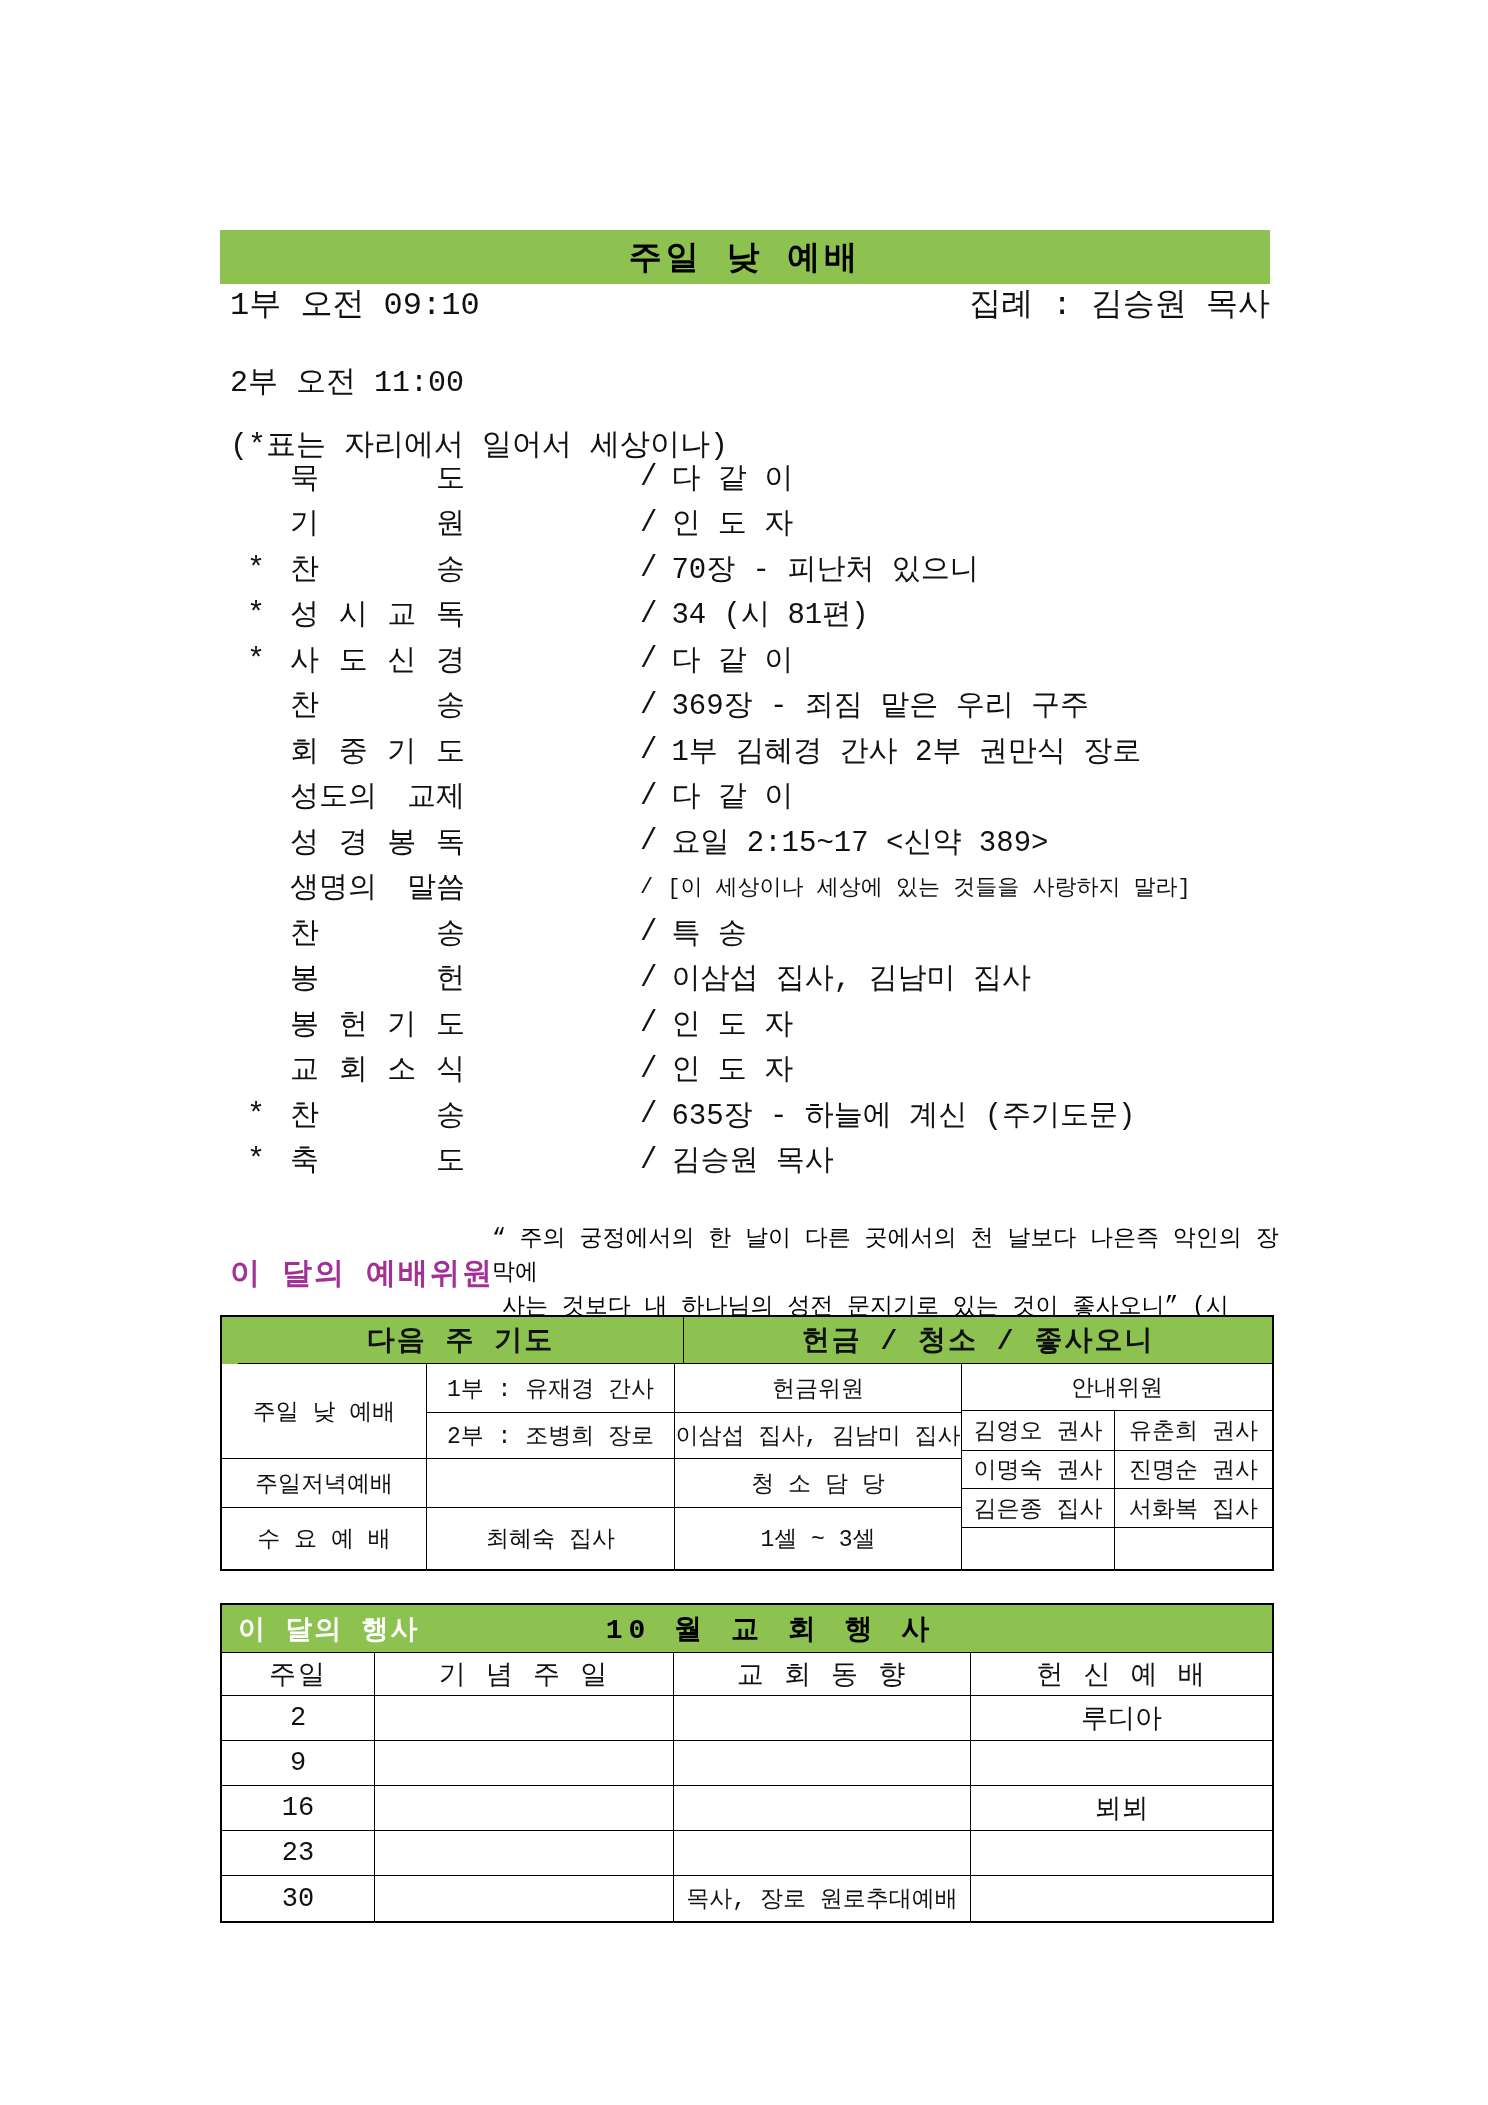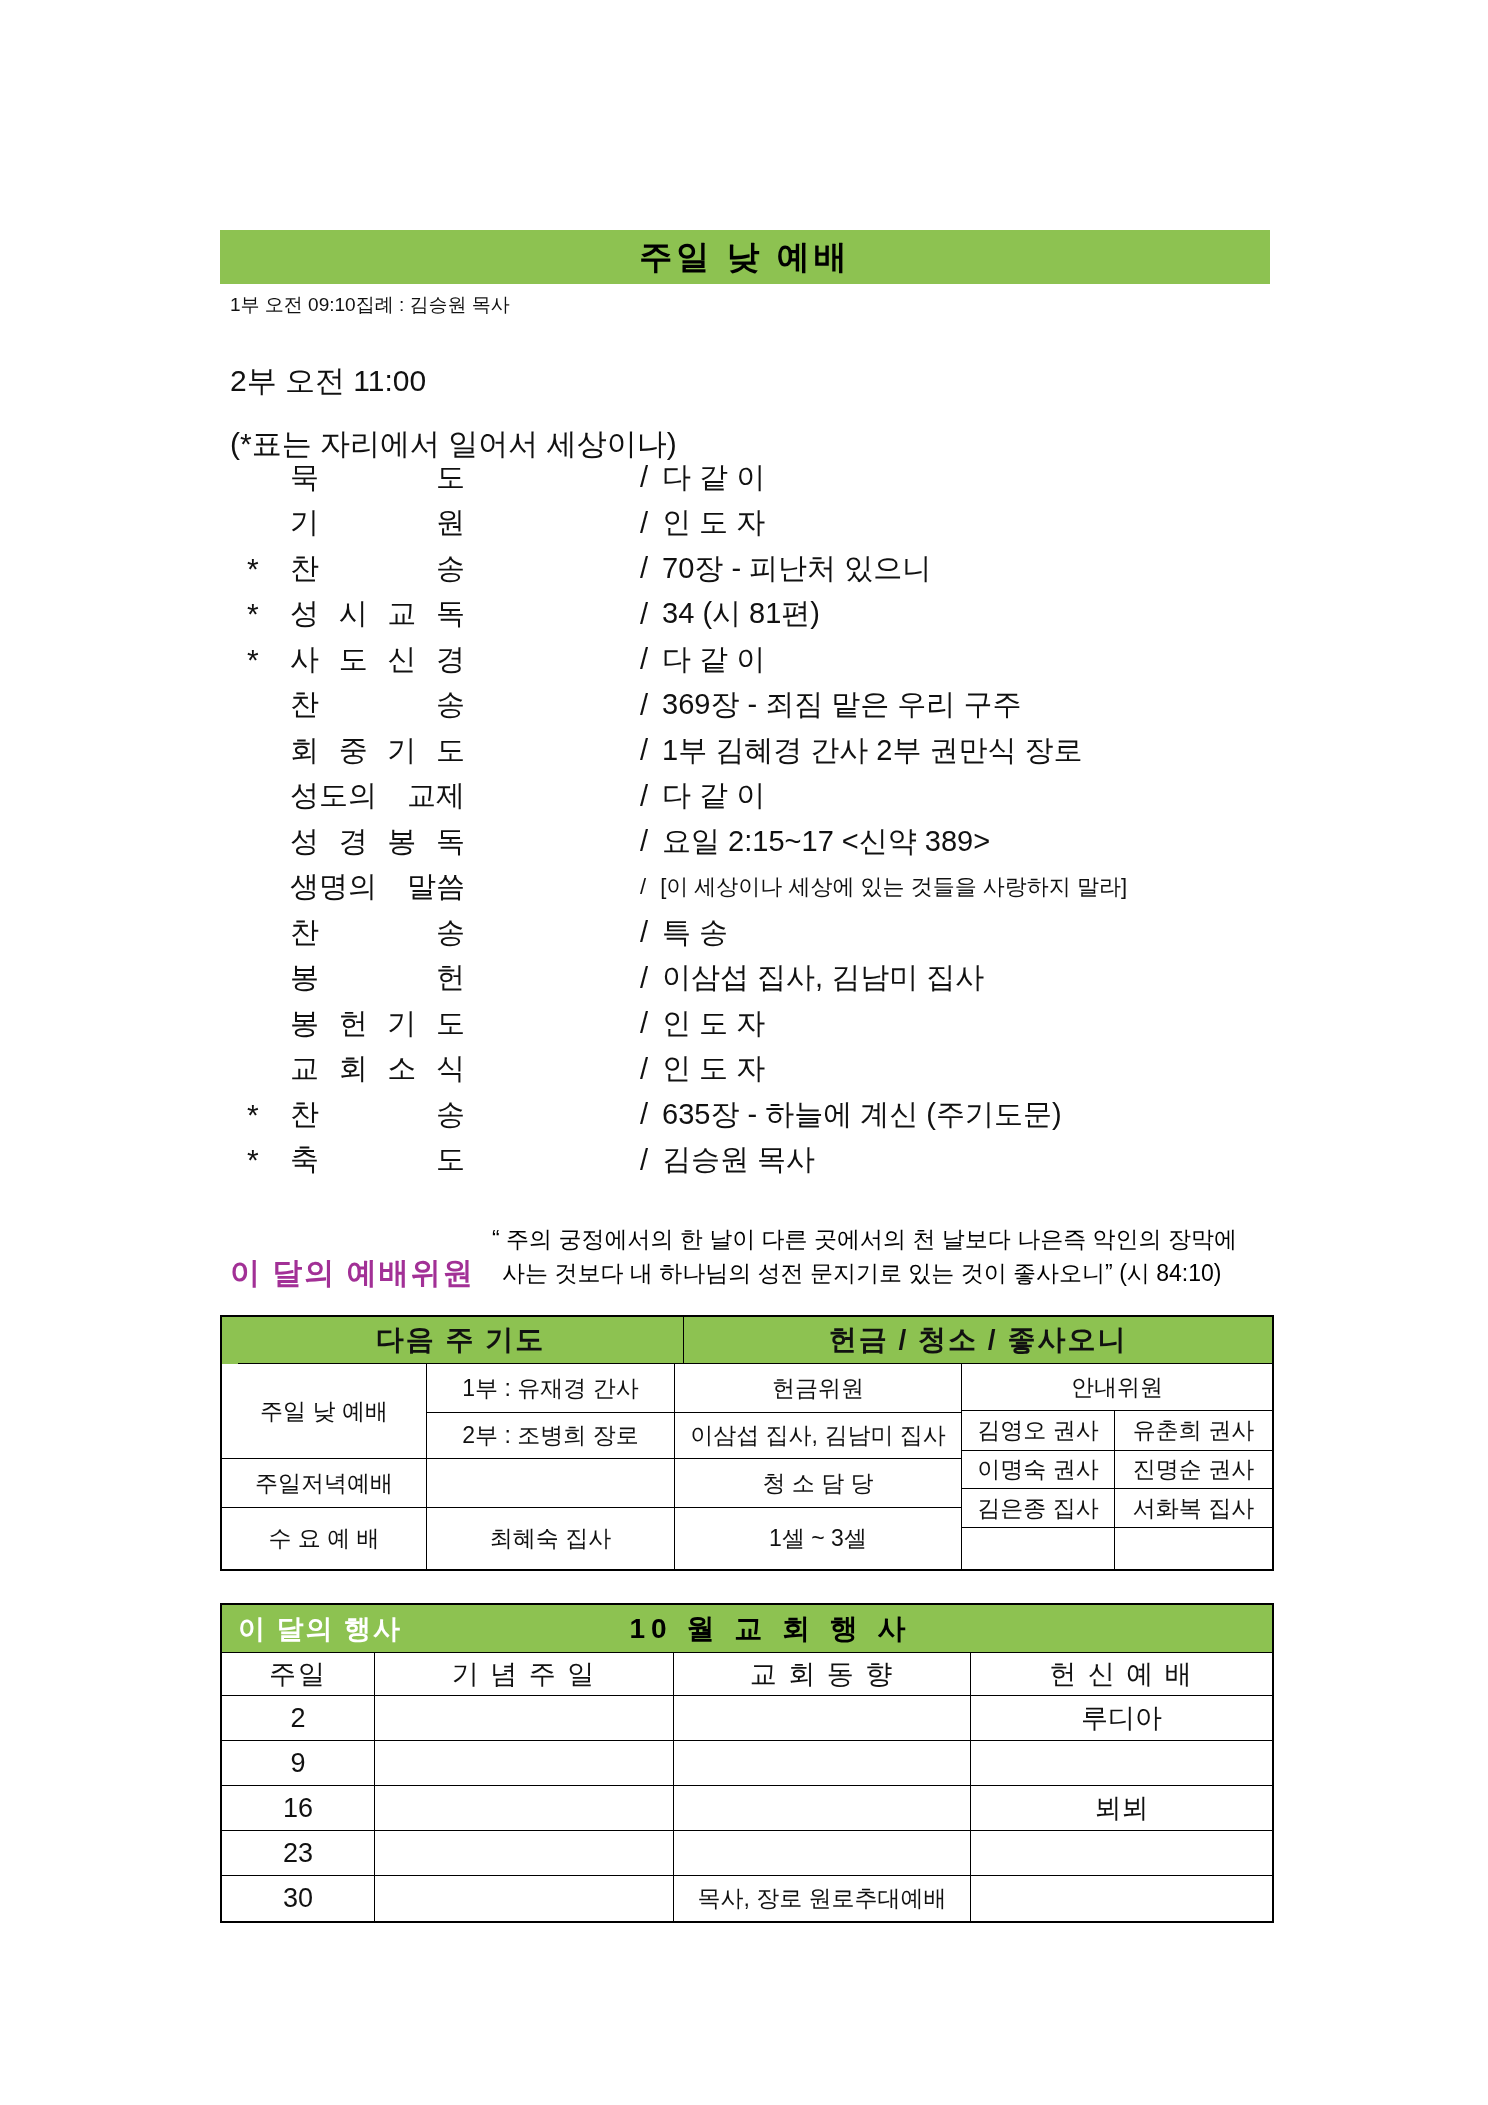--- a/index.html
+++ b/index.html
@@ -1,33 +1,33 @@
 <!DOCTYPE html>
 <html style="--green: #8dc251; --magenta: #a23096;"><head>
 <meta charset="utf-8">
 <style>
   html,body{margin:0;padding:0;background:#ffffff;}
   .page{
     position:relative;
     width:1488px;height:2105px;
     background:#ffffff;
-    font-family:Liberation Sans, sans-serif;
+    font-family:Liberation Mono, monospace;
     color:#111;
     overflow:hidden;
   }
   
   .title-bar{
     position:absolute;left:220px;top:230px;width:1050px;height:54px;
     background:var(--green);
     display:flex;align-items:center;justify-content:center;
     font-size:33px;font-weight:700;letter-spacing:4px;color:#000;
   }
   
-  .line1{position:absolute;left:230px;top:292px;width:1040px;
-    display:flex;font-size:19px;}
+  .line1{position:absolute;left:230px;top:282px;width:1040px;
+    display:flex;justify-content:space-between;font-size:32px;}
   .line2{position:absolute;left:230px;top:361px;font-size:30px;text-align:right;}
   .note {position:absolute;left:230px;top:424px;font-size:30px;}
   
   .list{position:absolute;left:220px;top:455px;width:1050px;}
   .s-row{display:flex;align-items:center;height:45.5px;font-size:29px;}
   .s-star{width:70px;padding-left:27px;box-sizing:border-box;font-size:30px;}
   .s-name{width:175px;text-align:justify;text-align-last:justify;}
   .s-val{margin-left:175px;display:flex;align-items:center;white-space:nowrap;}
   .s-val .slash{margin-right:14px;}
   .s-row.s-small .s-val{font-size:22px;}

